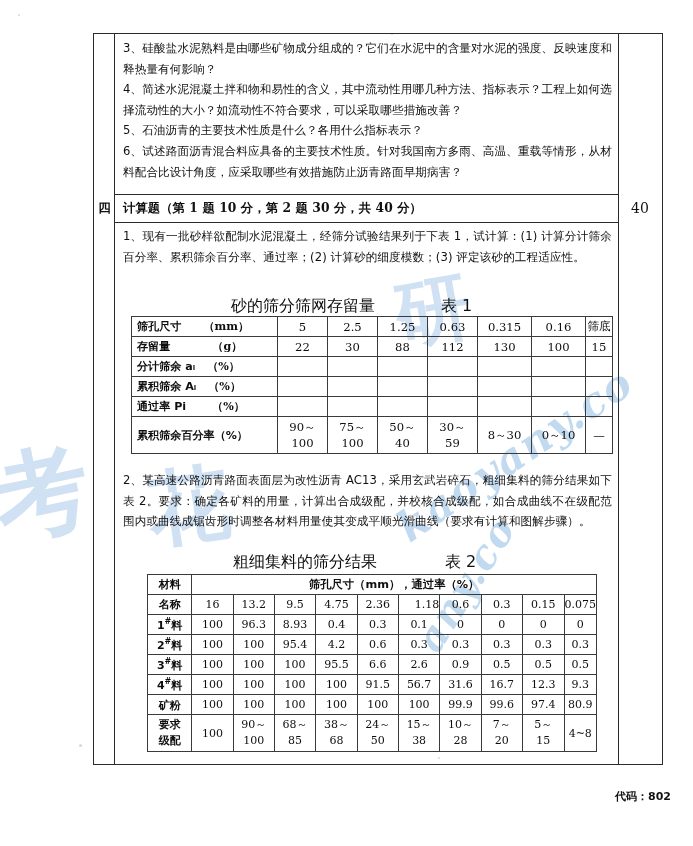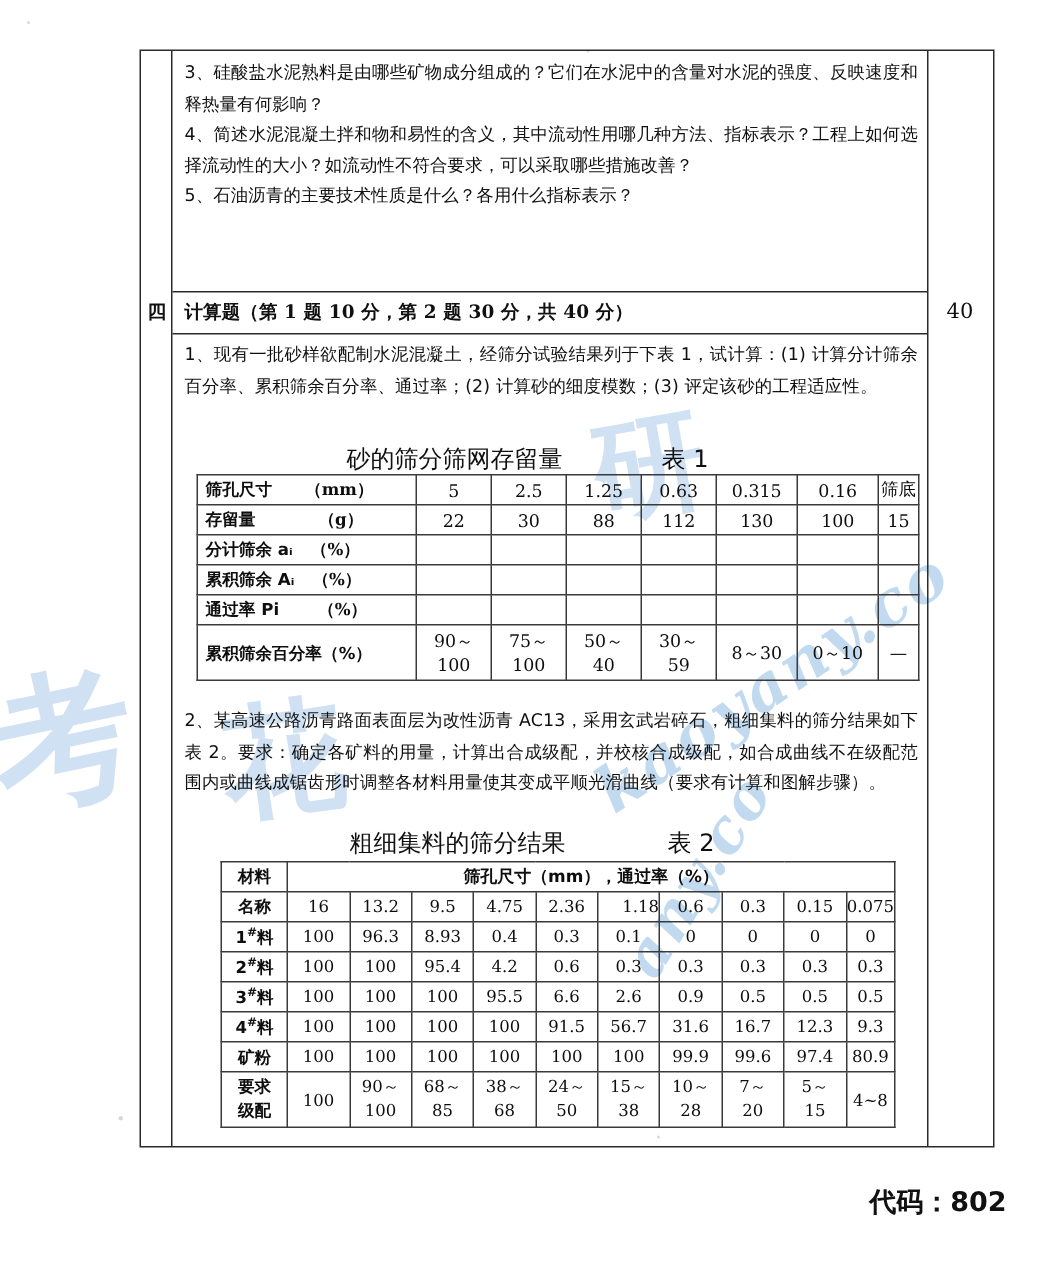--- a/index.html
+++ b/index.html
@@ -232,21 +232,21 @@
     font-size: 8px;
     vertical-align: super;
   }
 
   
   #footer-code {
     position: absolute;
     right: 22px;
     top: 789px;
     font-family: "DejaVu Sans", "Liberation Sans", sans-serif;
-    font-size: 18px;
+    font-size: 11px;
     font-weight: bold;
     color: #111;
     z-index: 12;
   }
 
   
   .speckle {
     position: absolute;
     background: #d8d8d8;
     border-radius: 50%;
@@ -276,20 +276,21 @@
 <div id="exam-frame">
 
   <div class="frame-col-num"></div>
   <div class="frame-col-score"></div>
 
   <div class="frame-body">
 
     <div class="qtext" id="q3-text">3、硅酸盐水泥熟料是由哪些矿物成分组成的？它们在水泥中的含量对水泥的强度、反映速度和释热量有何影响？</div>
     <div class="qtext" id="q4-text">4、简述水泥混凝土拌和物和易性的含义，其中流动性用哪几种方法、指标表示？工程上如何选择流动性的大小？如流动性不符合要求，可以采取哪些措施改善？</div>
     <div class="qtext" id="q5-text">5、石油沥青的主要技术性质是什么？各用什么指标表示？</div>
+    <div class="qtext" id="q6-text">6、试述路面沥青混合料应具备的主要技术性质。针对我国南方多雨、高温、重载等情形，从材料配合比设计角度，应采取哪些有效措施防止沥青路面早期病害？</div>
 
     <div class="qtext bold" id="part4-heading">计算题（第 1 题 10 分，第 2 题 30 分，共 40 分）</div>
 
     <div class="qtext" id="q41-text">1、现有一批砂样欲配制水泥混凝土，经筛分试验结果列于下表 1，试计算：(1) 计算分计筛余百分率、累积筛余百分率、通过率；(2) 计算砂的细度模数；(3) 评定该砂的工程适应性。</div>
 
     <div class="tbl-caption-row" id="tbl1-caption">
       <span class="cap-title">砂的筛分筛网存留量</span>
       <span class="cap-label">表 1</span>
     </div>
 

